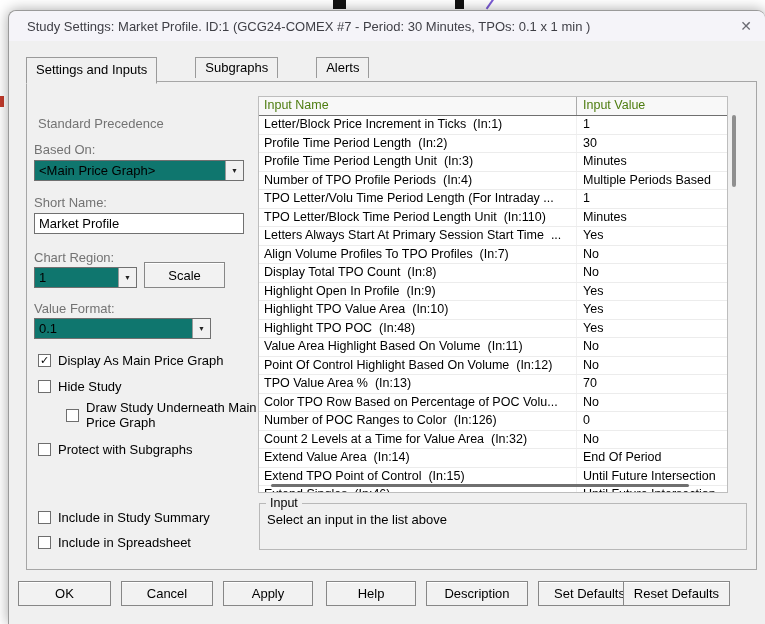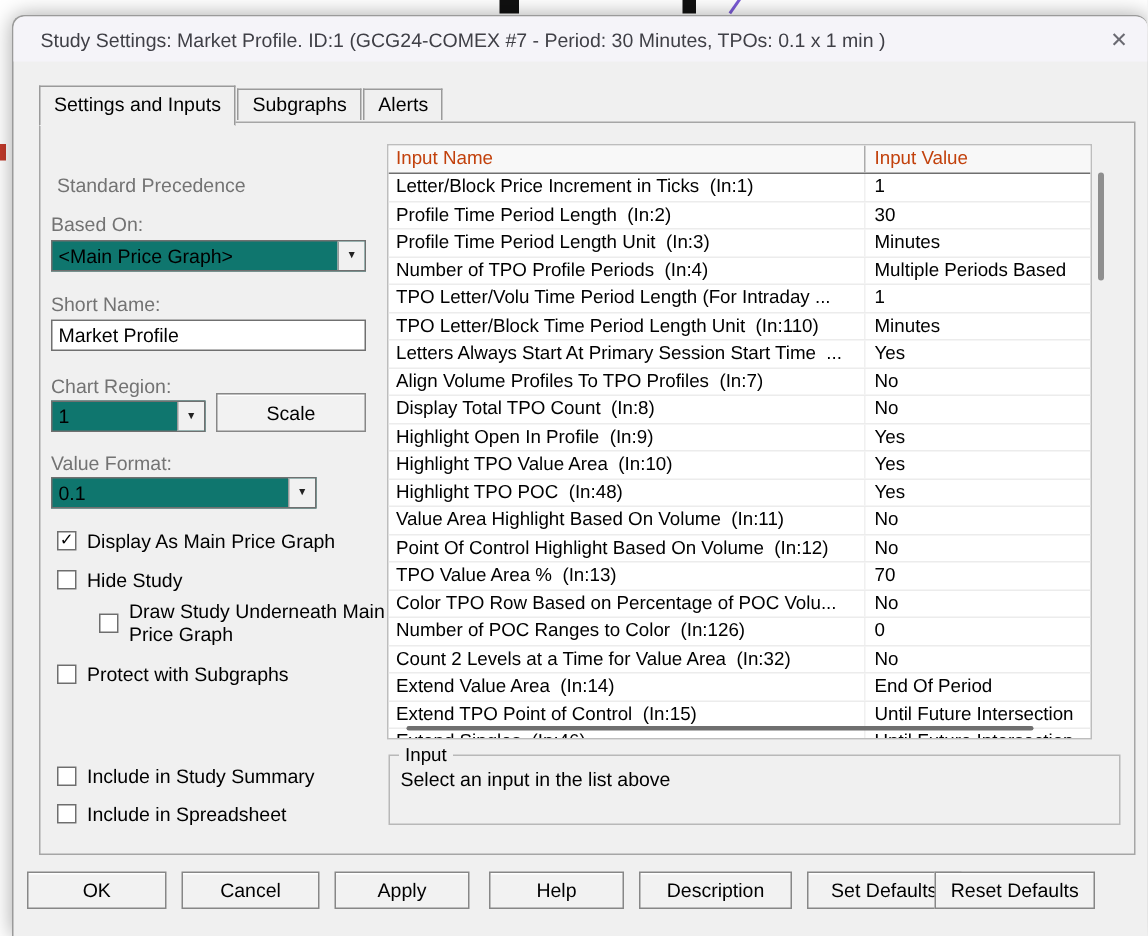--- a/index.html
+++ b/index.html
@@ -28,21 +28,21 @@
     display:flex;align-items:center;
   }
   .title-text{margin-left:18px;font-size:13px;color:#3f3f46;white-space:nowrap;}
   .close-btn{
     position:absolute;right:6px;top:3px;width:26px;height:24px;
     display:flex;align-items:center;justify-content:center;
     color:#6a6a72;font-size:14px;cursor:default;
   }
 
   
-  .tab-bar{position:absolute;left:17px;top:46px;height:25px;display:flex;align-items:center;z-index:3;}
+  .tab-bar{position:absolute;left:17px;top:46px;height:25px;display:flex;align-items:flex-start;z-index:3;gap:37px;}
   .tab{
     height:20px;line-height:20px;padding:0 9px;font-size:13px;color:#000;
     background:#f0f0f0;border:1px solid #9a9a9a;border-bottom:none;margin-right:1px;
   }
   .tab.active{height:25px;line-height:24px;border-bottom:1px solid #f0f0f0;margin-bottom:-1px;}
   .tab-frame{
     position:absolute;left:17px;top:70px;width:731px;height:489px;
     background:#f0f0f0;border:1px solid #a6a6a6;box-sizing:border-box;z-index:1;
   }
 
@@ -75,21 +75,21 @@
   .cb-label.wrap{width:175px;line-height:15px;}
   .checkbox-row.center{align-items:center;margin-left:28px;}
 
   
   .inputs-table{
     position:absolute;left:249px;top:85px;width:470px;height:397px;
     background:#fff;border:1px solid #bdbdbd;box-sizing:border-box;z-index:2;overflow:hidden;
   }
   .tbl-header{
     display:flex;height:18px;background:#f8f8f8;border-bottom:1px solid #6f6f6f;
-    font-size:12.5px;color:#c2410c;
+    font-size:12.5px;color:#4d7c0f;
   }
   .tbl-header .hcol-name{width:318px;padding-left:5px;line-height:17px;border-right:1px solid #ababab;box-sizing:border-box;}
   .tbl-header .hcol-value{flex:1;padding-left:6px;line-height:17px;}
   .tbl-row{display:flex;height:17.5px;border-bottom:1px solid #ececec;font-size:12.5px;color:#000;}
   .tbl-row .cell-name{
     width:318px;padding-left:5px;line-height:17px;border-right:1px solid #f0f0f0;
     box-sizing:border-box;white-space:pre;overflow:hidden;
   }
   .tbl-row .cell-value{flex:1;padding-left:6px;line-height:17px;white-space:nowrap;overflow:hidden;}
 
@@ -150,21 +150,21 @@
   <div class="lbl" style="left:25px;top:184px;">Short Name:</div>
   <div class="textbox" style="left:25px;top:202px;width:210px;">
     <span>Market Profile</span>
   </div>
 
   <div class="lbl" style="left:25px;top:239px;">Chart Region:</div>
   <div class="combo" style="left:25px;top:256px;width:103px;">
     <span class="combo-text">1</span>
     <span class="combo-arrow">▼</span>
   </div>
-  <div class="push-btn" style="left:135px;top:251px;width:100px;height:26px;">Scale</div>
+  <div class="push-btn" style="left:135px;top:251px;width:81px;height:26px;">Scale</div>
 
   <div class="lbl" style="left:25px;top:290px;">Value Format:</div>
   <div class="combo" style="left:25px;top:307px;width:177px;">
     <span class="combo-text">0.1</span>
     <span class="combo-arrow">▼</span>
   </div>
 
   <div class="checkbox-row" style="left:29px;top:342px;">
     <span class="cb">✓</span>
     <span class="cb-label">Display As Main Price Graph</span>

